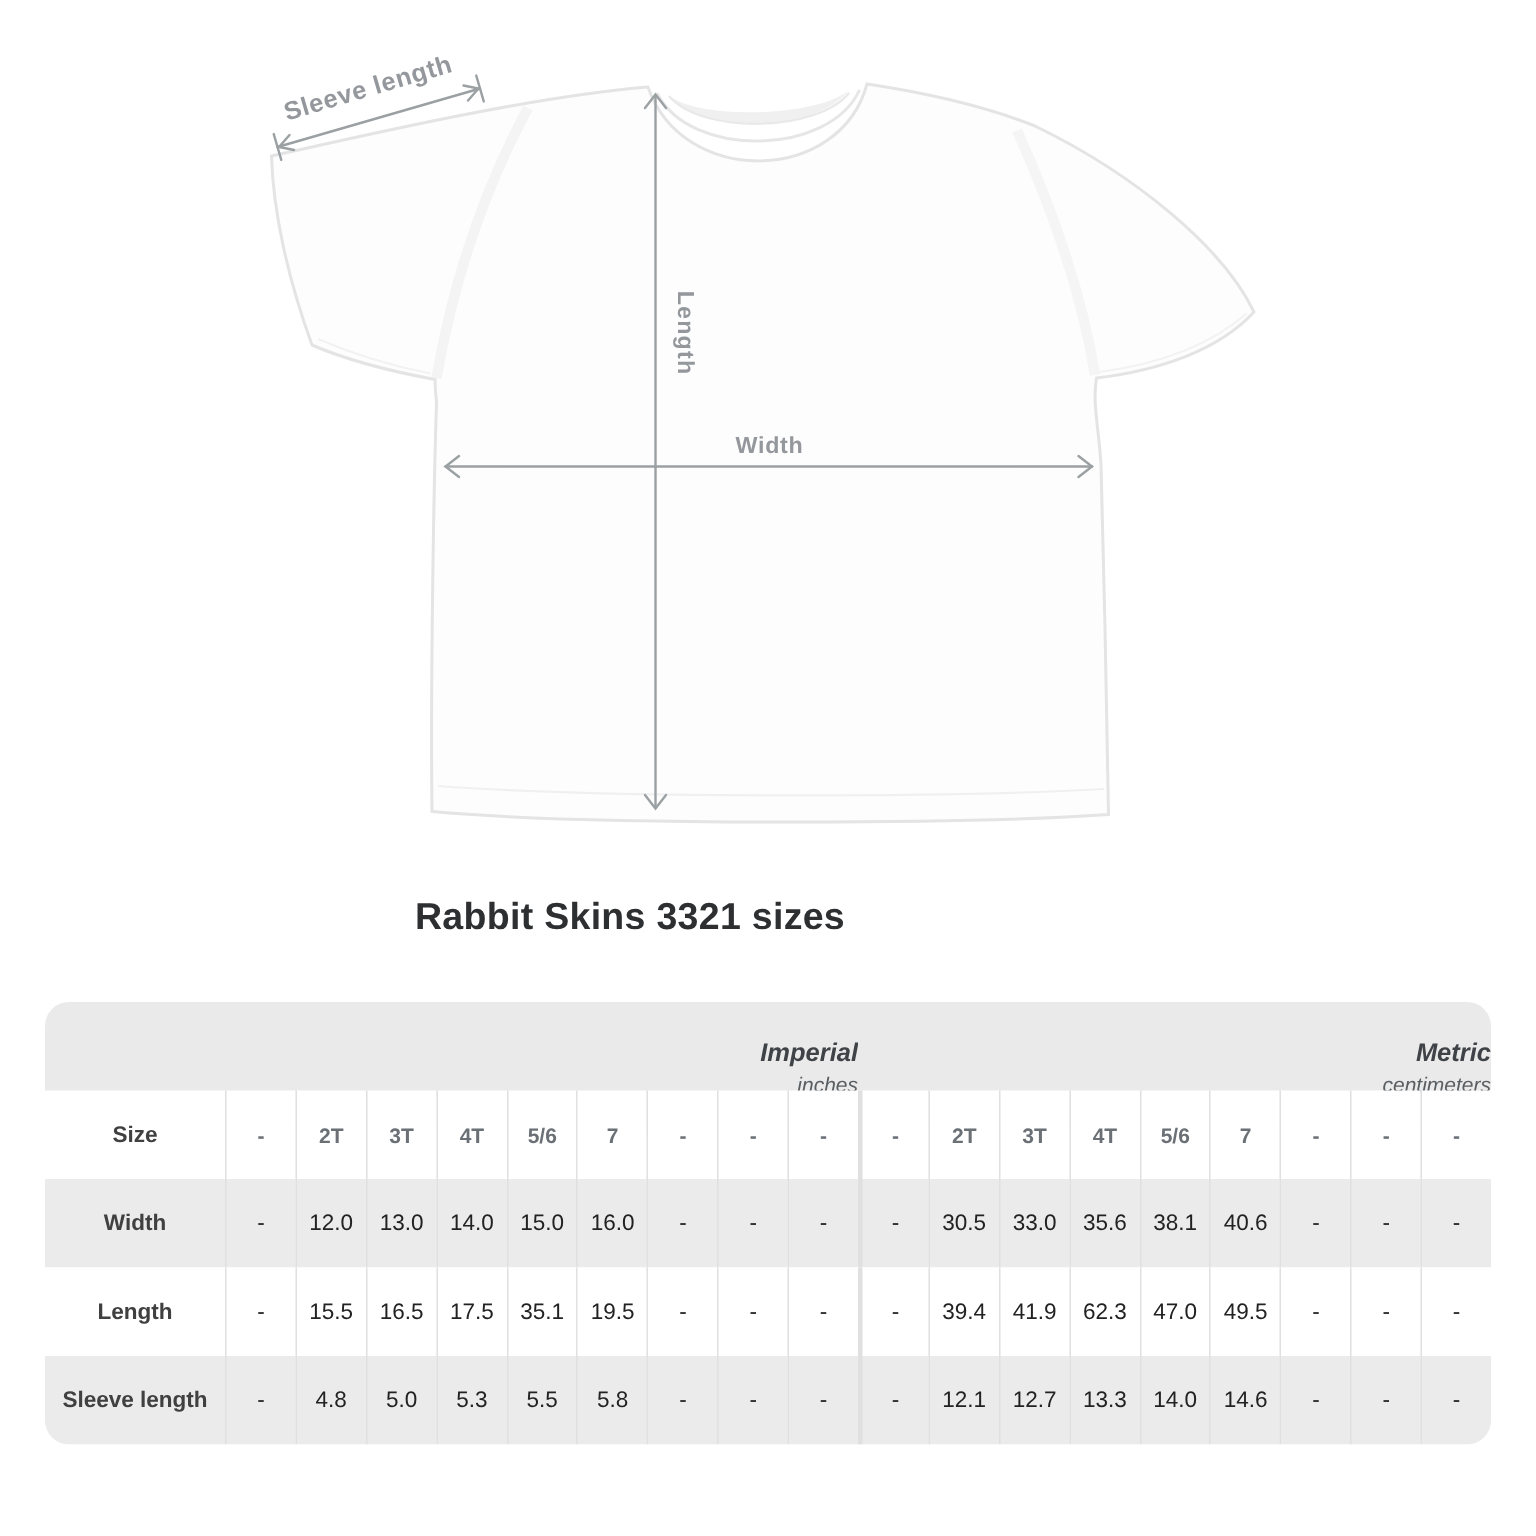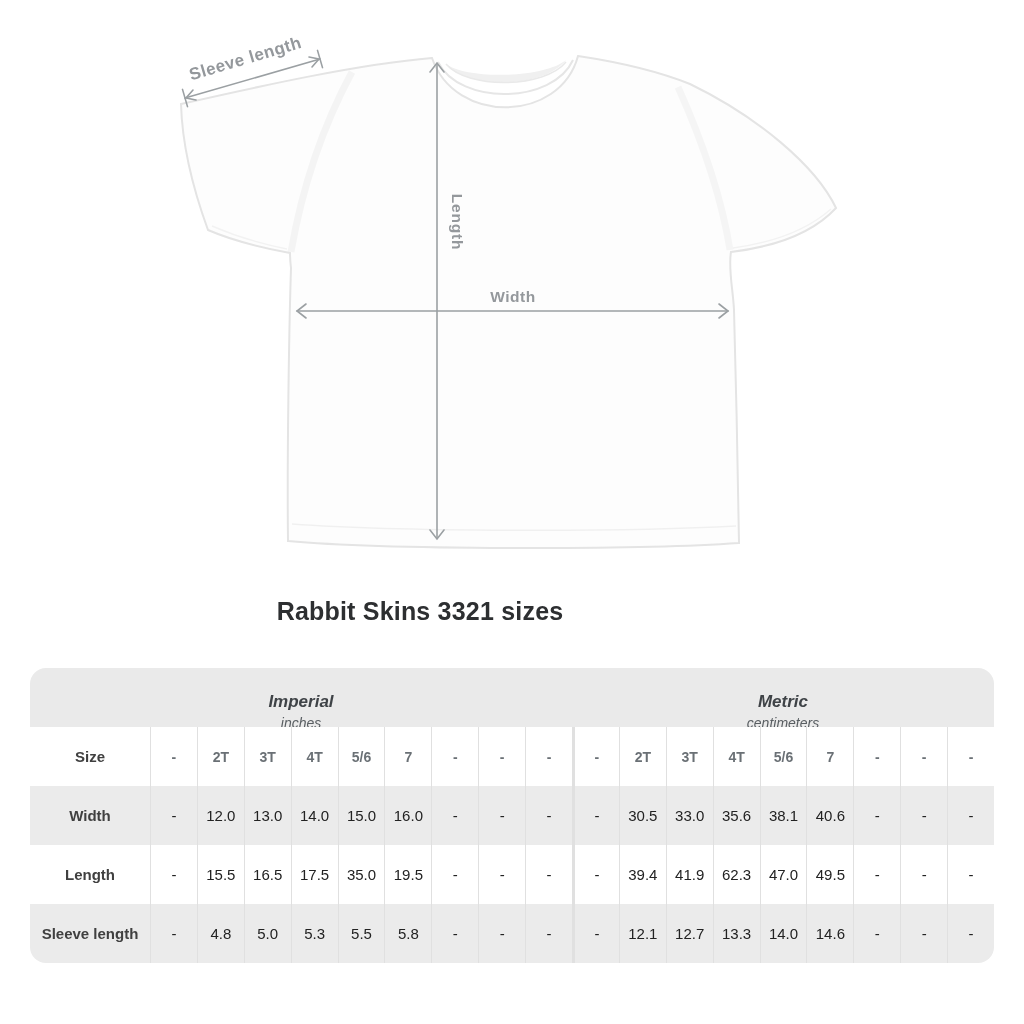--- a/index.html
+++ b/index.html
@@ -13,21 +13,21 @@
   
   .title-block{position:absolute;top:597px;left:0;width:840px;text-align:center;}
   .chart-title{font-size:25px;font-weight:700;color:#2d2f31;letter-spacing:.2px;}
   .chart-note{margin-top:8px;font-size:15px;font-style:italic;color:#4b4d4f;}
 
   
   .size-table{position:absolute;left:30px;top:668px;width:964px;
       display:grid;grid-template-columns:120px repeat(18,1fr);grid-auto-rows:59px;
       border-radius:16px;overflow:hidden;}
   .thead{height:86px;background:#eaeaea;display:flex;flex-direction:column;
-      justify-content:center;align-items:center;gap:3px;}
+      justify-content:center;align-items:flex-end;gap:3px;}
   .thead.imp{grid-column:1 / span 10;}
   .thead.met{grid-column:11 / span 9;}
   .unit-title{font-size:17px;font-style:italic;font-weight:700;color:#3f4347;}
   .unit-sub{font-size:14px;font-style:italic;color:#595e62;}
 
   .cell{display:flex;align-items:center;justify-content:center;background:#fff;}
   .cell.g{background:#ebebeb;}
   .cell.b{border-left:1px solid #e0e0e0;}
   .cell.ms{border-left:3px solid #e0e0e0;}
   .lbl{font-weight:700;font-size:15px;color:#404040;}
@@ -150,21 +150,21 @@
     <div class="cell g b val">40.6</div>
     <div class="cell g b val">-</div>
     <div class="cell g b val">-</div>
     <div class="cell g b val">-</div>
 
     <div class="cell lbl">Length</div>
     <div class="cell b val">-</div>
     <div class="cell b val">15.5</div>
     <div class="cell b val">16.5</div>
     <div class="cell b val">17.5</div>
-    <div class="cell b val">35.0</div>
+    <div class="cell b val">35.1</div>
     <div class="cell b val">19.5</div>
     <div class="cell b val">-</div>
     <div class="cell b val">-</div>
     <div class="cell b val">-</div>
     <div class="cell ms val">-</div>
     <div class="cell b val">39.4</div>
     <div class="cell b val">41.9</div>
     <div class="cell b val">62.3</div>
     <div class="cell b val">47.0</div>
     <div class="cell b val">49.5</div>

